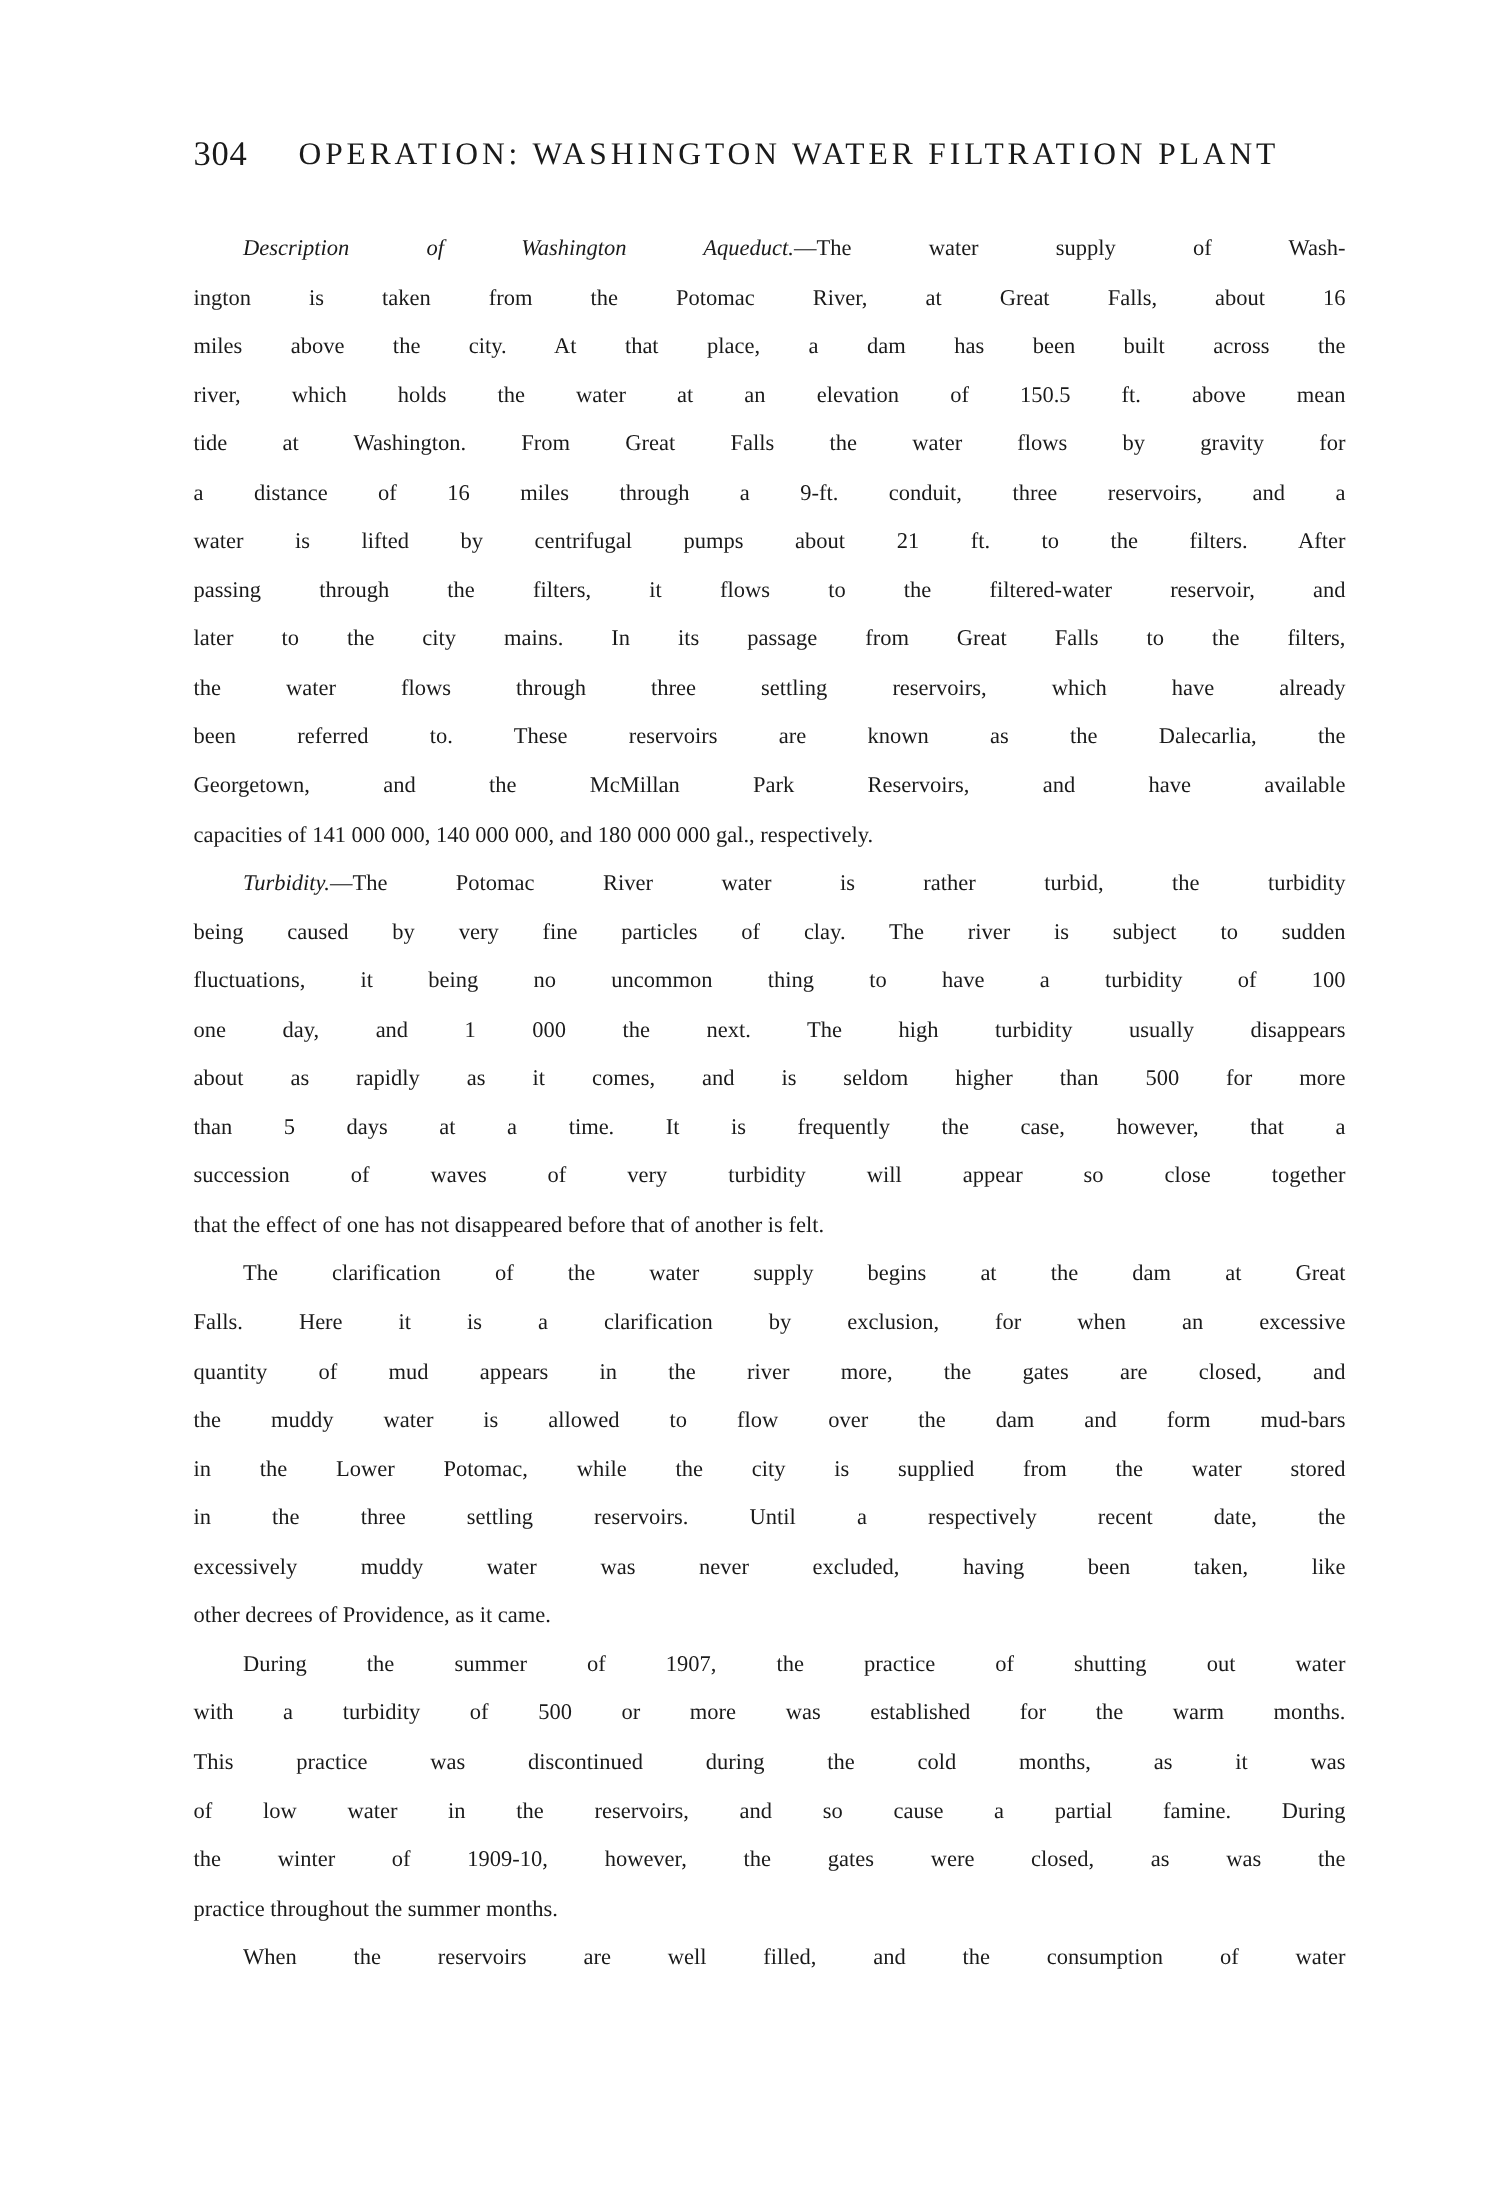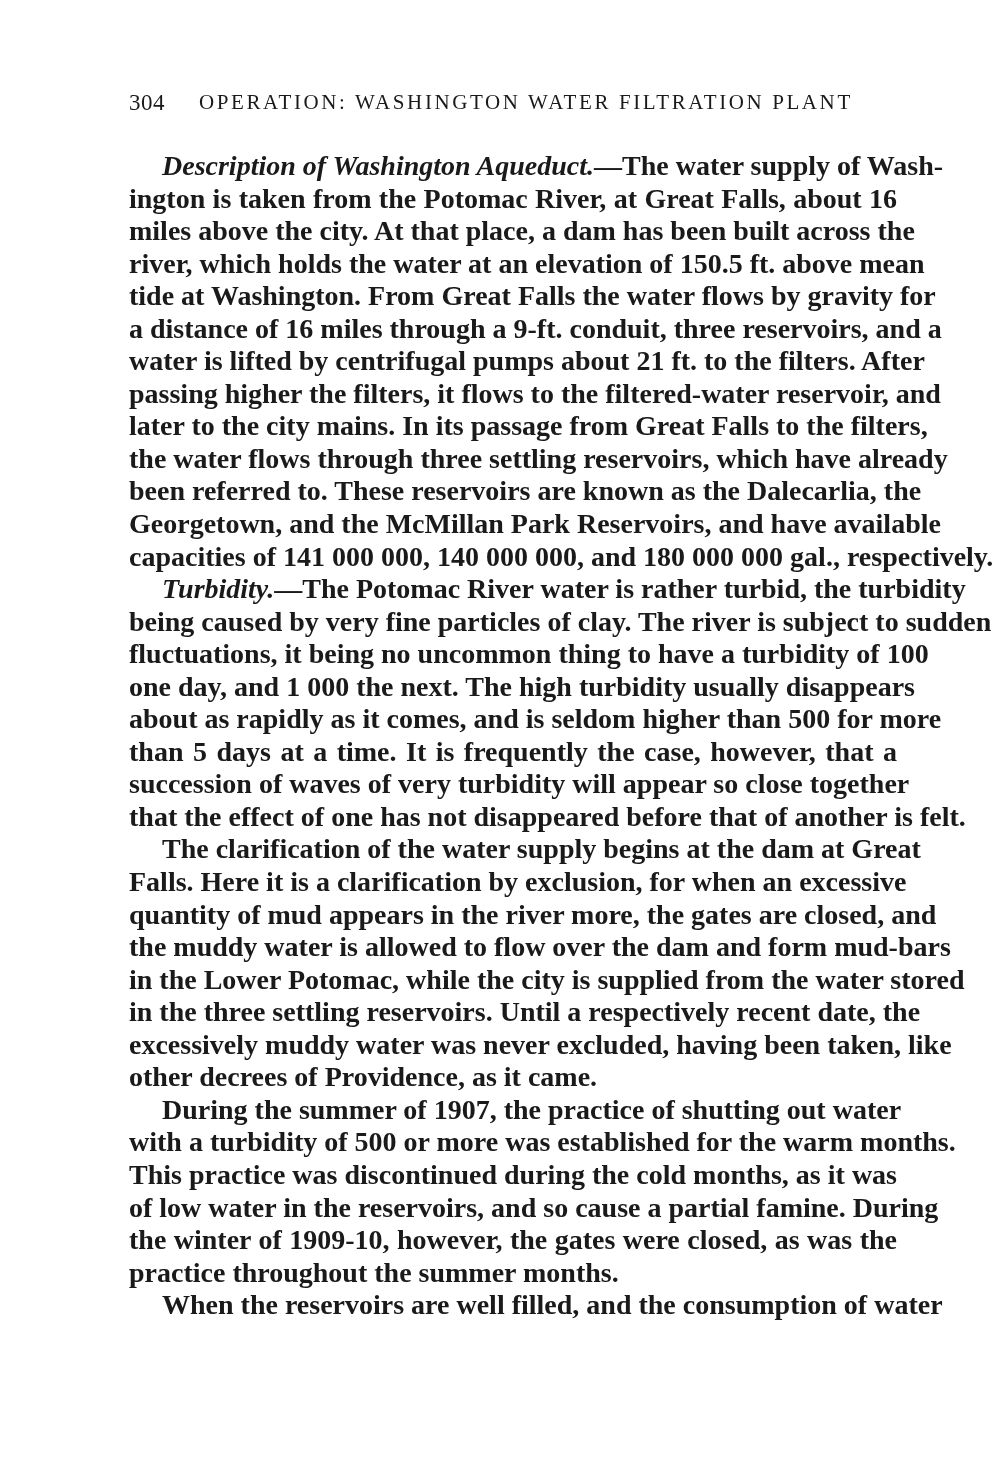--- a/index.html
+++ b/index.html
@@ -3,22 +3,22 @@
 <meta charset="utf-8">
 <style>
   html, body { margin: 0; padding: 0; background: #ffffff; }
   body { width: 1000px; height: 1462px; position: relative; overflow: hidden;
          font-family: "Liberation Serif", "DejaVu Serif", serif; color: #1a1a1a; }
   .header { position: absolute; top: 90px; left: 129px; width: 770px; height: 30px;
             display: flex; align-items: flex-start; gap: 12px; }
   .page-num { font-size: 23px; letter-spacing: 0.5px; }
   .running-head { font-size: 21px; letter-spacing: 2.6px; margin-left: 22px; }
   .body-text { position: absolute; top: 150px; left: 129px; width: 768px; }
-  .line { height: 32.55px; line-height: 32.55px; font-size: 28px; white-space: nowrap;
-          text-align: justify; text-align-last: justify; font-weight: bold; }
+  .line { height: 32.55px; line-height: 32.55px; font-size: 15px; white-space: nowrap;
+          text-align: justify; text-align-last: justify; }
   .line.last { text-align-last: left; }
   .line.indent { padding-left: 33px; }
   .run-in { font-style: italic; }
 </style>
 </head>
 <body>
 
 <div class="header">
   <span class="page-num">304</span>
   <span class="running-head">OPERATION: WASHINGTON WATER FILTRATION PLANT</span>
@@ -27,21 +27,21 @@
 <div class="body-text">
 
   <div>
     <div class="line indent"><span class="run-in">Description of Washington Aqueduct.</span><span>—The water supply of Wash-</span></div>
     <div class="line">ington is taken from the Potomac River, at Great Falls, about 16</div>
     <div class="line">miles above the city.  At that place, a dam has been built across the</div>
     <div class="line">river, which holds the water at an elevation of 150.5 ft. above mean</div>
     <div class="line">tide at Washington.  From Great Falls the water flows by gravity for</div>
     <div class="line">a distance of 16 miles through a 9-ft. conduit, three reservoirs, and a</div>
     <div class="line">water is lifted by centrifugal pumps about 21 ft. to the filters.  After</div>
-    <div class="line">passing higher the filters, it flows to the filtered-water reservoir, and</div>
+    <div class="line">passing through the filters, it flows to the filtered-water reservoir, and</div>
     <div class="line">later to the city mains.  In its passage from Great Falls to the filters,</div>
     <div class="line">the water flows through three settling reservoirs, which have already</div>
     <div class="line">been referred to.  These reservoirs are known as the Dalecarlia, the</div>
     <div class="line">Georgetown, and the McMillan Park Reservoirs, and have available</div>
     <div class="line last">capacities of 141 000 000, 140 000 000, and 180 000 000 gal., respectively.</div>
   </div>
 
   <div>
     <div class="line indent"><span class="run-in">Turbidity.</span><span>—The Potomac River water is rather turbid, the turbidity</span></div>
     <div class="line">being caused by very fine particles of clay.  The river is subject to sudden</div>

